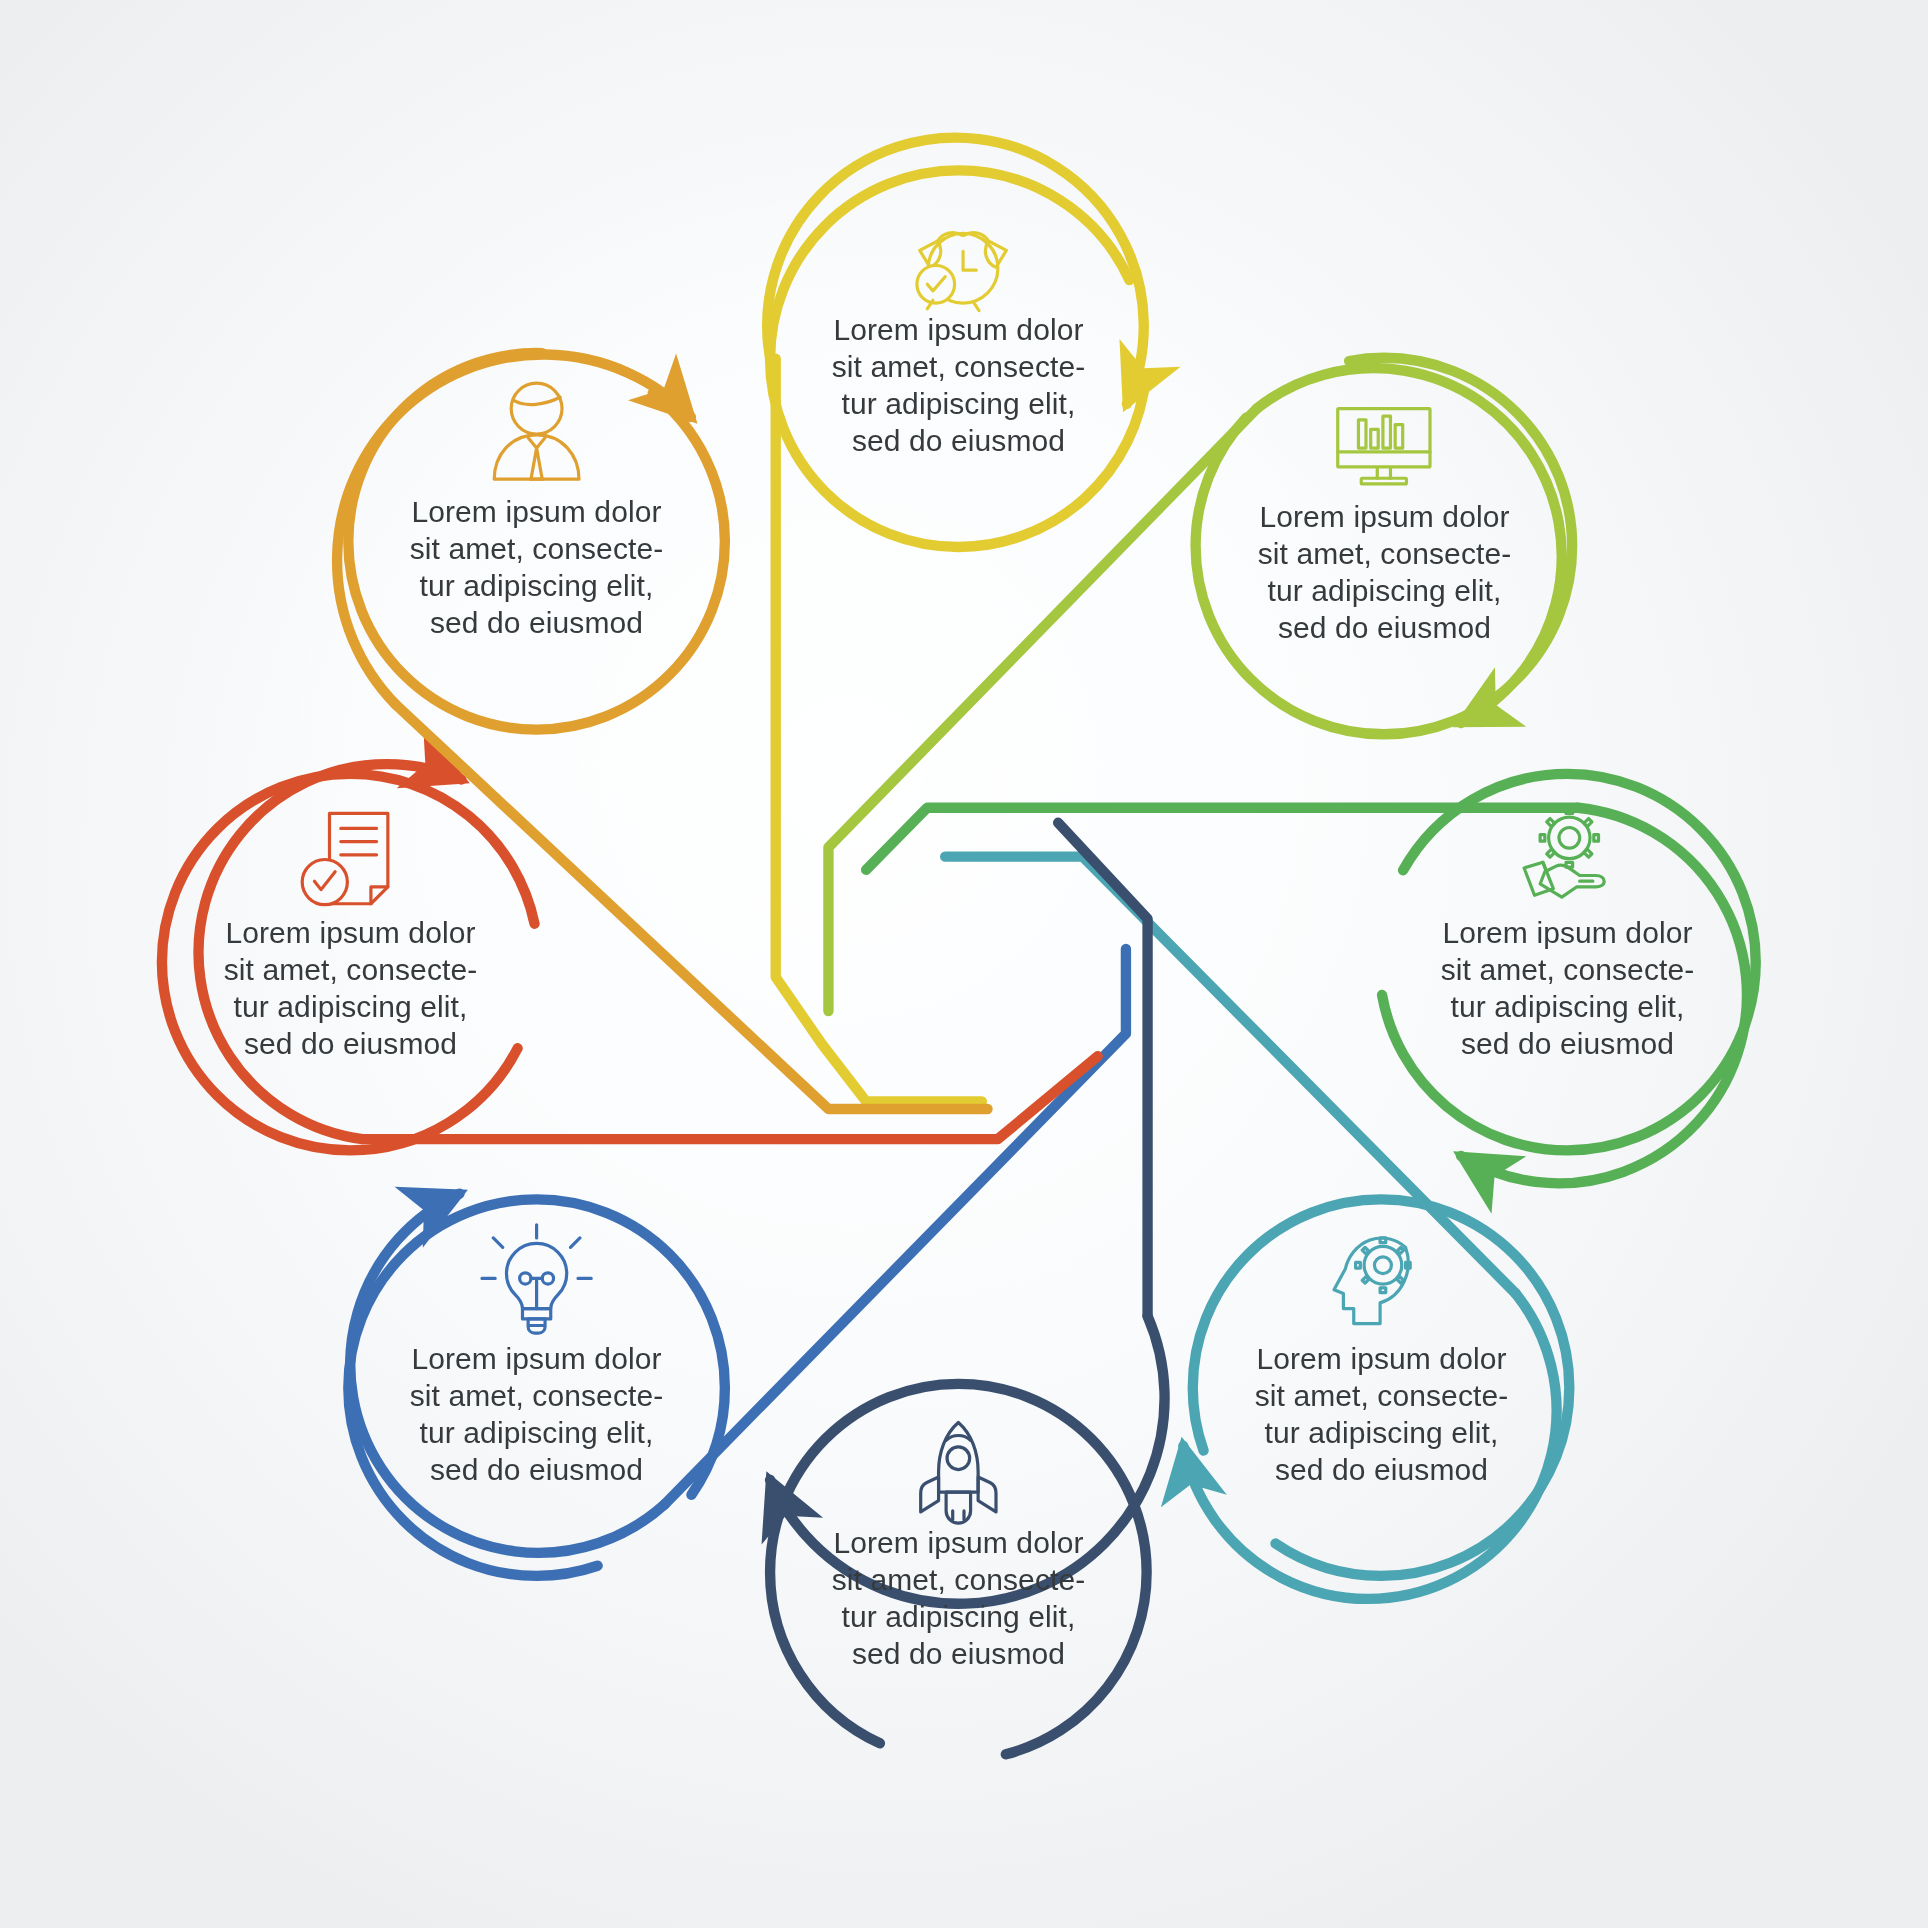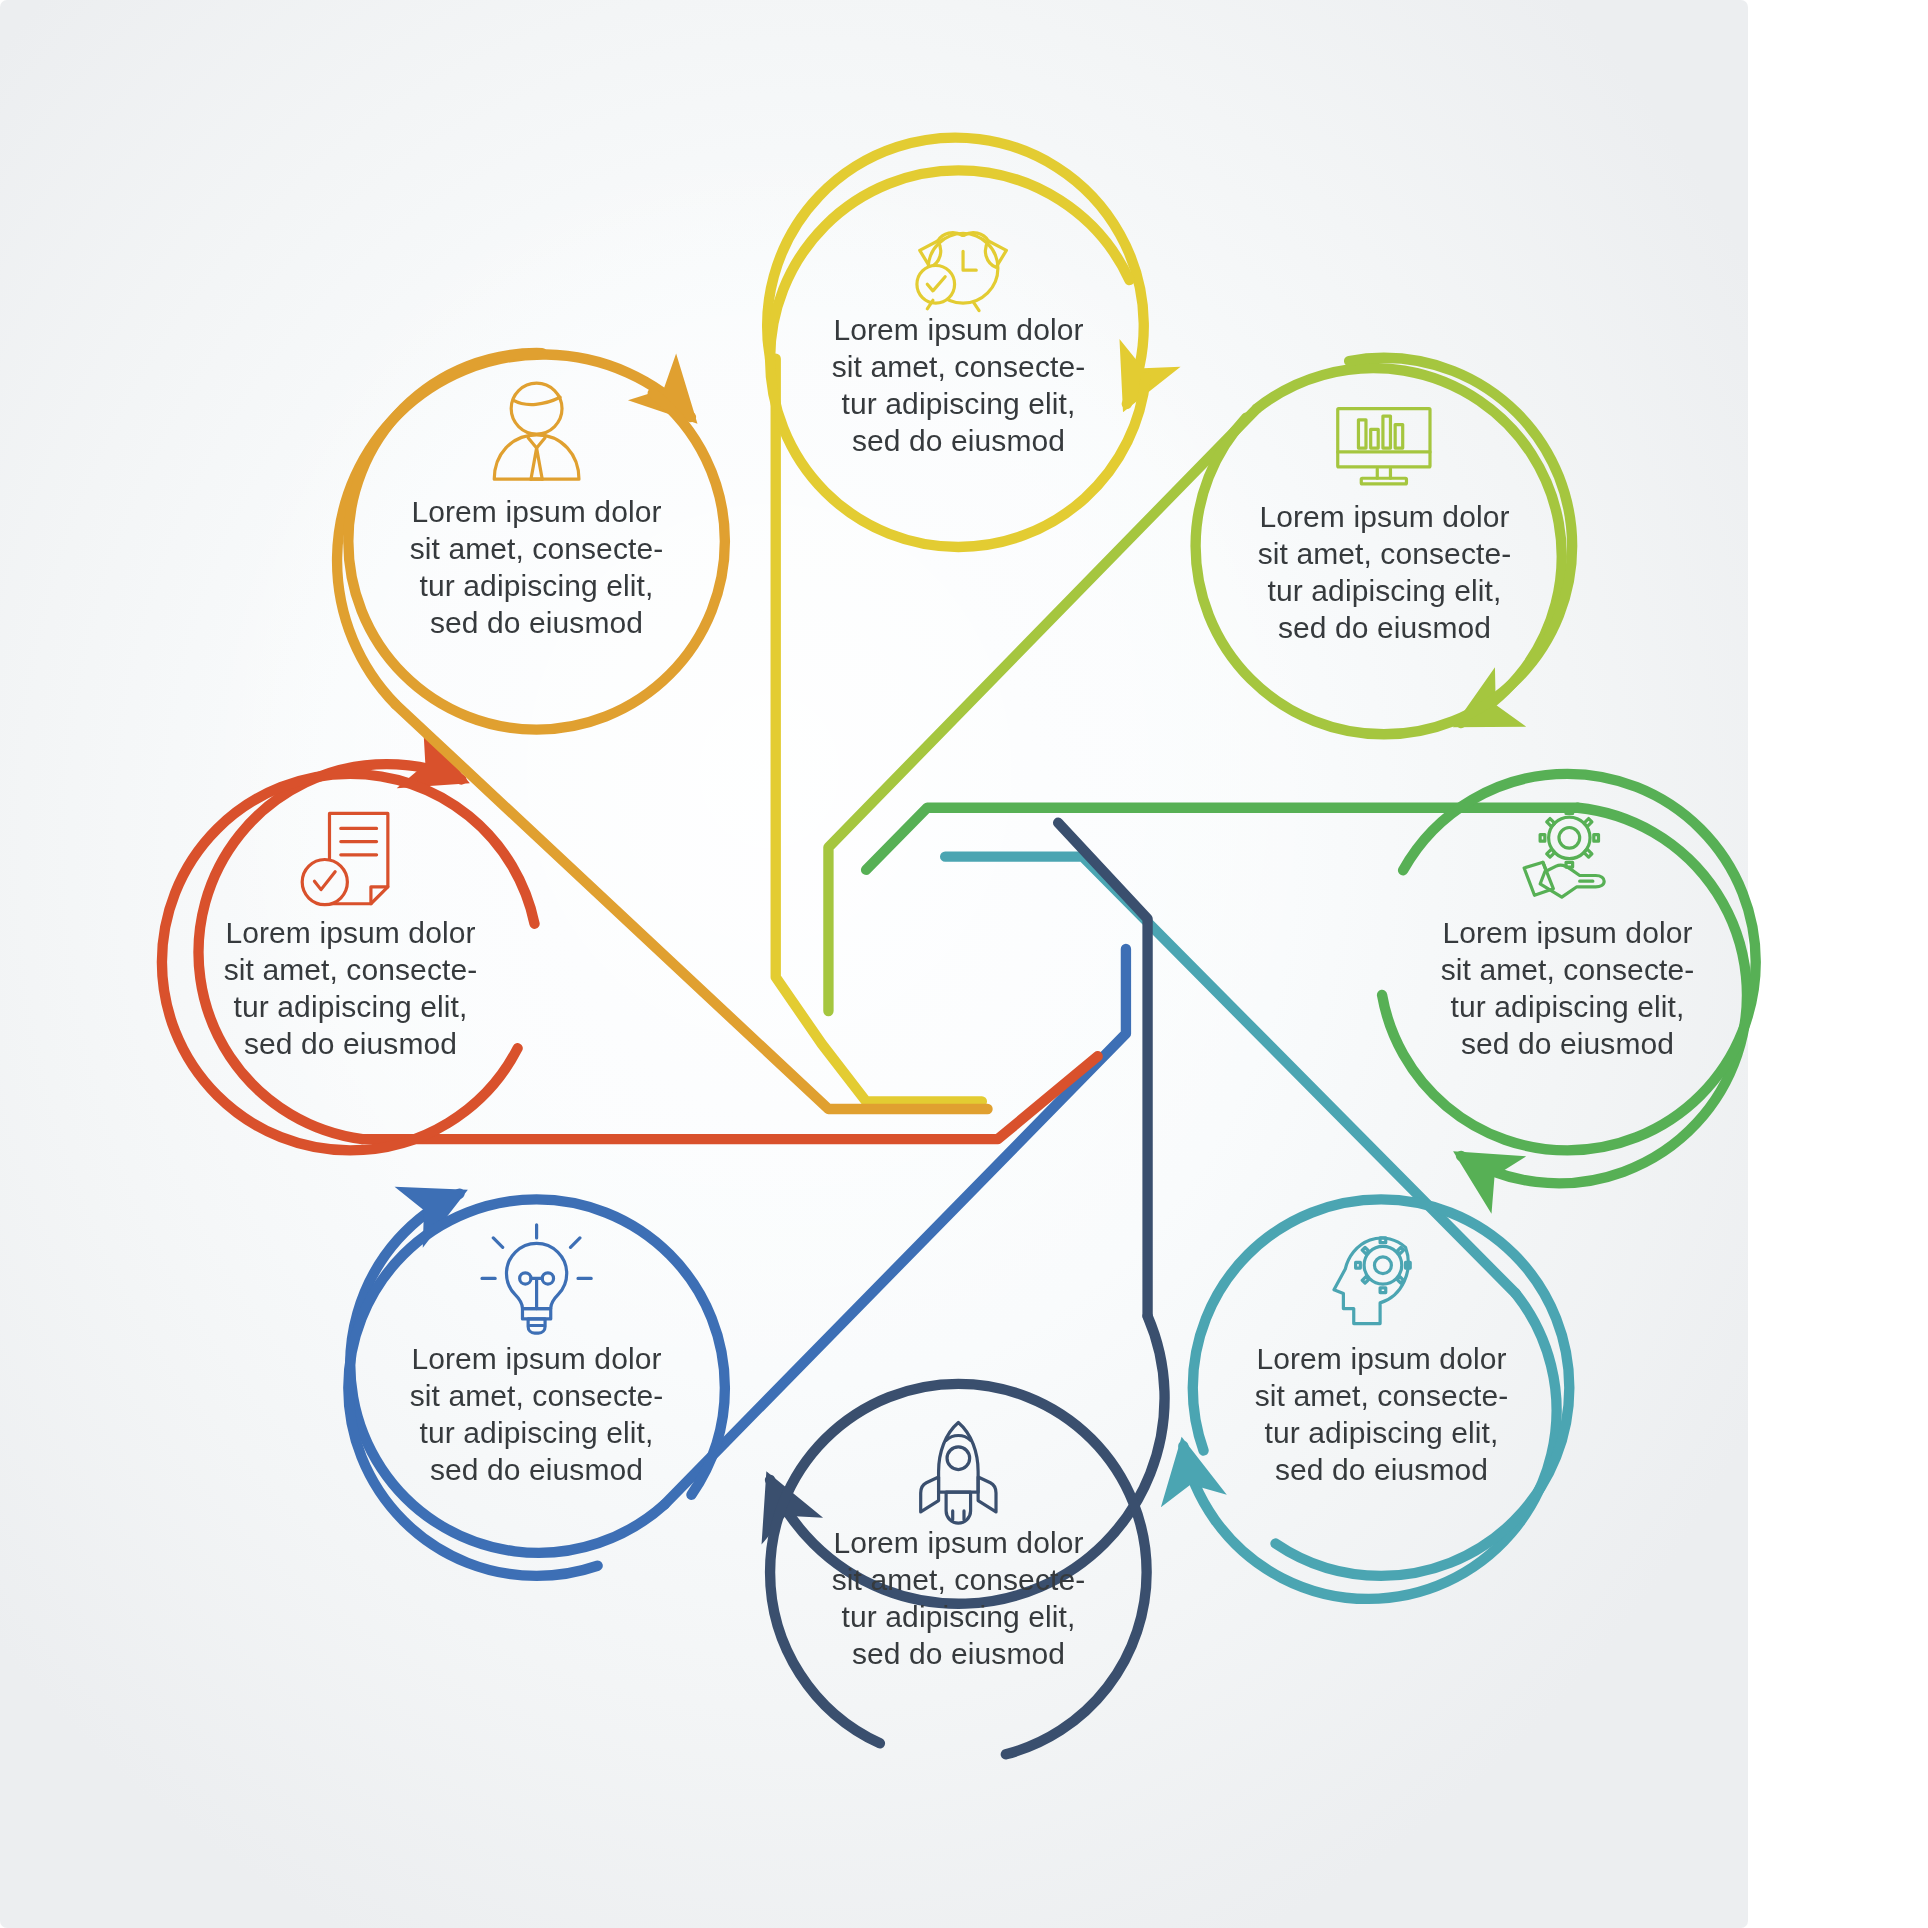--- a/index.html
+++ b/index.html
@@ -4,24 +4,23 @@
 <style>
   html,body{margin:0;padding:0;}
   body{
     width:1928px;height:1928px;
     background:#ffffff;
     font-family:"Liberation Sans","DejaVu Sans",sans-serif;
     overflow:hidden;
   }
   #stage{
     position:relative;
-    width:1748px;height:1928px;
+    width:1928px;height:1928px;
     background:
       radial-gradient(ellipse 62% 62% at 46% 44%, #fbfdfe 0%, #f9fbfc 45%, #f3f5f6 72%, #eceef0 100%);
-    border-radius: 7px;
   }
   #stage::before{
     content:"";
     position:absolute;inset:0;
     background:radial-gradient(ellipse 48% 48% at 44% 40%, rgba(255,255,255,.85) 0%, rgba(255,255,255,0) 70%);
     pointer-events:none;
   }
   svg.layer{position:absolute;left:0;top:0;width:1928px;height:1928px;}
   .node-text{
     position:absolute;

